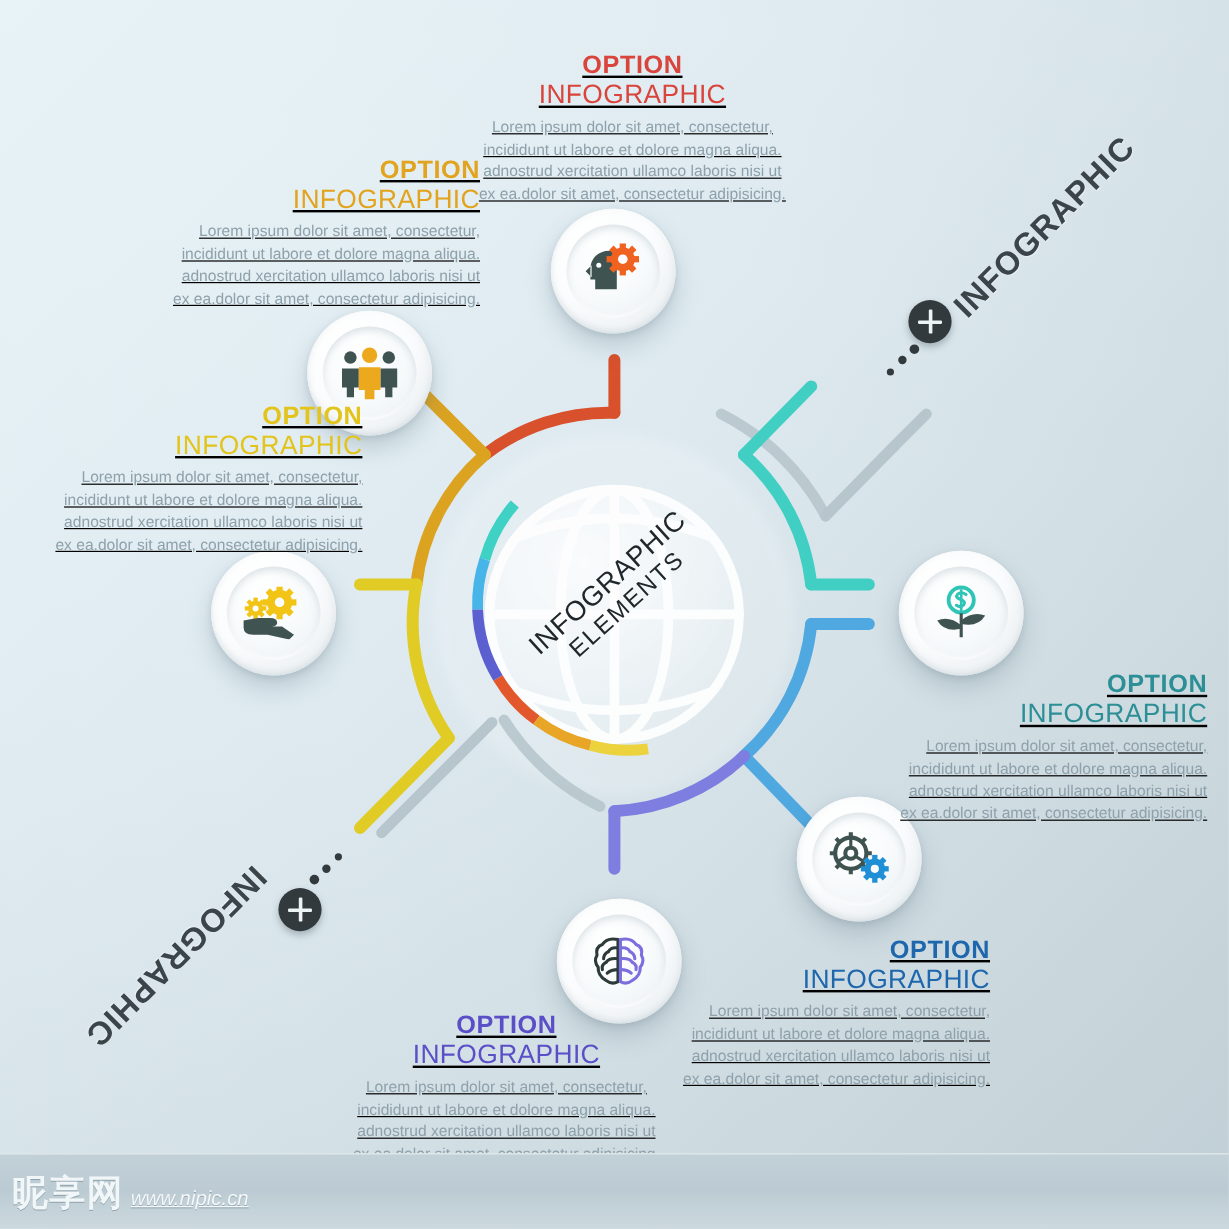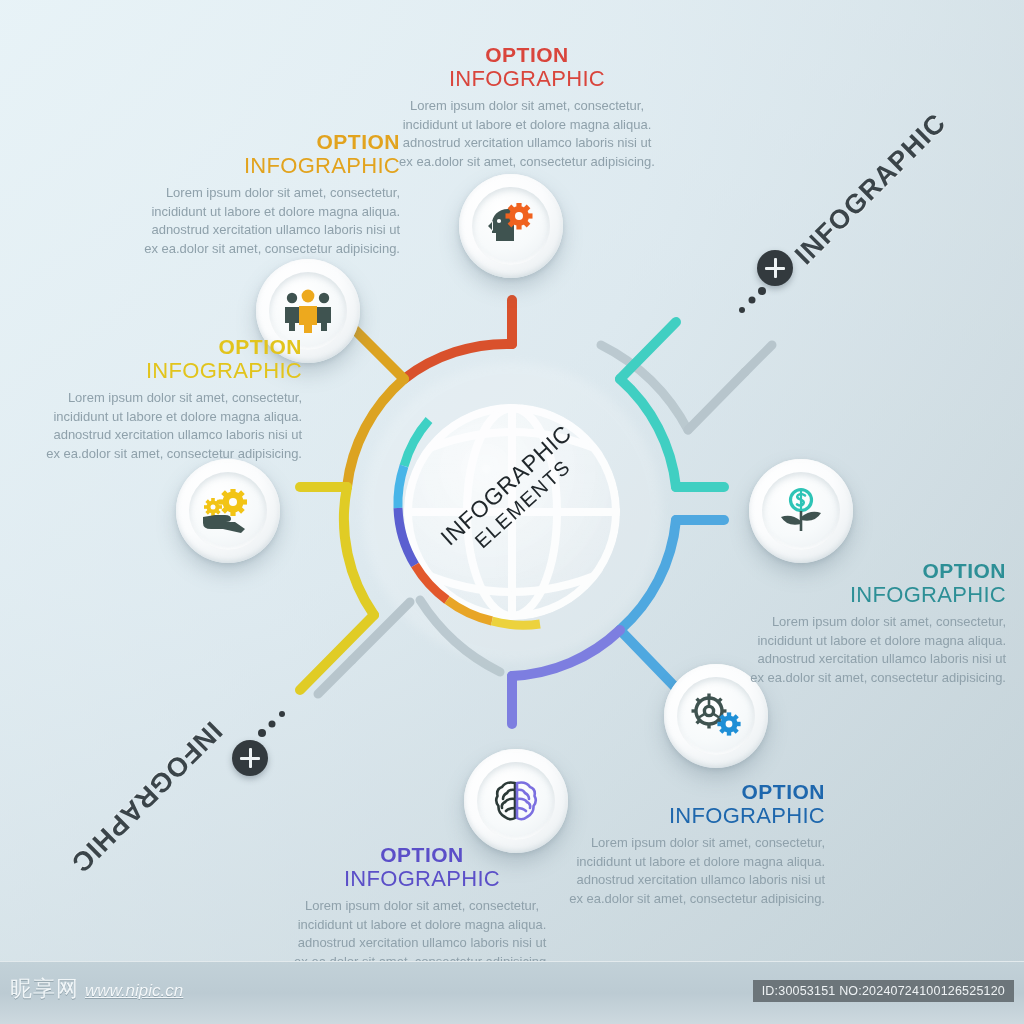--- a/index.html
+++ b/index.html
@@ -13,21 +13,21 @@
       radial-gradient(circle at 18% 14%, #e4eef3 0%, #dce8ee 38%, #ccd9de 78%, #c3d1d7 100%);
   }
   #stage:before{
     content:"";position:absolute;inset:0;
     background:linear-gradient(135deg, rgba(232,243,247,.95) 0%, rgba(222,234,240,.55) 45%, rgba(190,205,212,.55) 100%);
     pointer-events:none;
   }
   .svglayer{position:absolute;left:0;top:0;width:1024px;height:1024px;}
 
   
-  .tblock{position:absolute;}
+  .tblock{position:absolute;text-decoration:underline;}
   .tblock .t1{
     font-weight:bold;font-size:21px;letter-spacing:.5px;line-height:1.05;
     margin:0 0 1px 0;
   }
   .tblock .t2{
     font-weight:normal;font-size:22px;letter-spacing:.3px;line-height:1.05;
     margin:0 0 7px 0;
   }
   .tblock .body{
     font-size:13px;line-height:1.42;color:#8fa1ab;
@@ -68,21 +68,21 @@
   #hubtext{position:absolute;left:409px;top:470px;width:210px;text-align:center;
     transform:rotate(-42deg);color:#20272b;line-height:1.12;}
   #hubtext .l1{font-size:23px;letter-spacing:.6px;}
   #hubtext .l2{font-size:20px;letter-spacing:1.6px;}
 
   
   #footer{position:absolute;left:0;bottom:0;width:1024px;height:62px;
     background:linear-gradient(180deg,#c2d1d8 0%,#bccbd3 50%,#cdd9df 100%);
     border-top:1px solid rgba(255,255,255,.45);}
   #wm{position:absolute;left:10px;top:12px;display:flex;align-items:baseline;gap:6px;}
-  #wm .cn{font-size:22px;font-weight:normal;color:#f1f6f8;letter-spacing:1px;
+  #wm .cn{font-size:30px;font-weight:bold;color:#f1f6f8;letter-spacing:1px;
     text-shadow:0 1px 0 rgba(110,130,140,.6);font-family:"DejaVu Sans",sans-serif;}
   #wm .url{font-size:17px;font-style:italic;color:#f4f8fa;
     text-shadow:0 1px 0 rgba(110,130,140,.55);text-decoration:underline;}
   #idbadge{position:absolute;right:10px;top:18px;background:#6c757a;color:#eef2f4;
     font-size:12.5px;padding:4px 9px;letter-spacing:.2px;white-space:nowrap;}
 </style>
 </head>
 <body>
 
 <div id="stage">
@@ -400,16 +400,15 @@
   <div class="diag" style="left:789px;top:249px;transform:rotate(-45deg);">INFOGRAPHIC</div>
 
   <div class="plus" style="left:232px;top:740px;"></div>
   <div class="diag" style="left:228px;top:737px;transform:rotate(135deg);">INFOGRAPHIC</div>
 
   <div id="footer">
     <div id="wm">
       <span class="cn">昵享网</span>
       <span class="url">www.nipic.cn</span>
     </div>
-    <div id="idbadge">ID:30053151 NO:20240724100126525120</div>
   </div>
 
 </div>
 
 </body></html>

